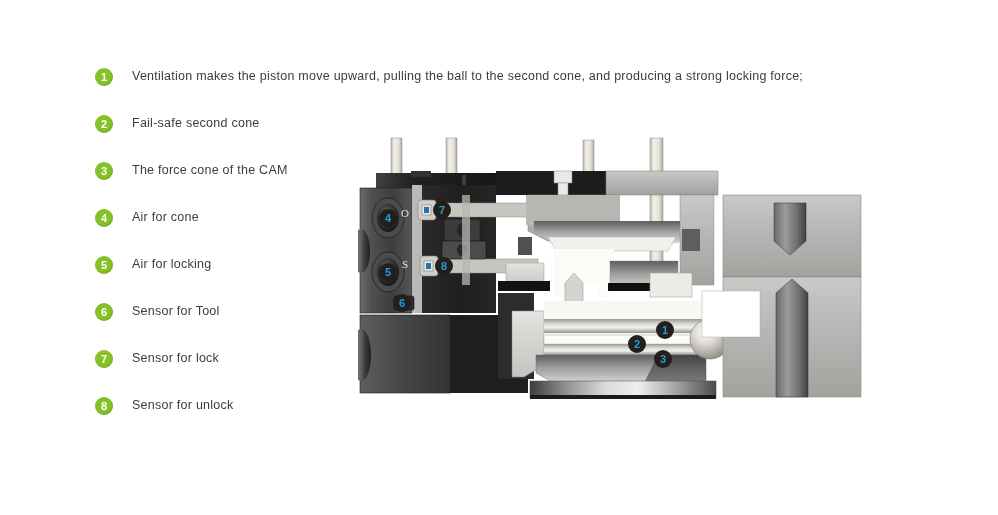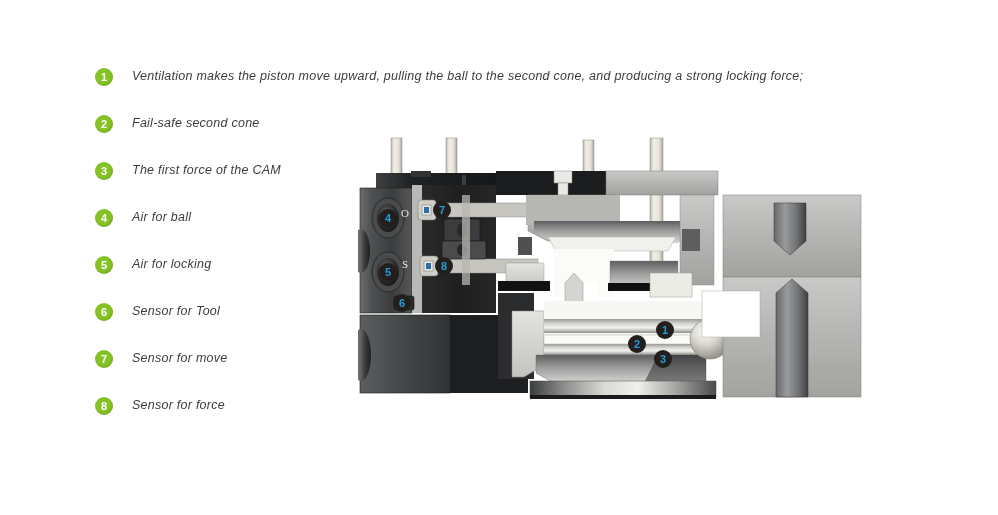--- a/index.html
+++ b/index.html
@@ -44,21 +44,20 @@
     box-shadow: inset -1px -1px 2px rgba(0,0,0,0.12);
   }
   .legend-text {
     position: absolute;
     left: 37px;
     top: 1px;
     font-size: 12.5px;
     color: #3c3c3c;
     white-space: nowrap;
     letter-spacing: 0.25px;
-    font-style: italic;
   }
 
   
   #diagram-wrap {
     position: absolute;
     left: 358px;
     top: 133px;
     width: 505px;
     height: 267px;
   }
@@ -91,46 +90,46 @@
     <div class="legend-text">Ventilation makes the piston move upward, pulling the ball to the second cone, and producing a strong locking force;</div>
   </div>
 
   <div class="legend-row">
     <div class="legend-badge">2</div>
     <div class="legend-text">Fail-safe second cone</div>
   </div>
 
   <div class="legend-row">
     <div class="legend-badge">3</div>
-    <div class="legend-text">The first force of the CAM</div>
+    <div class="legend-text">The force cone of the CAM</div>
   </div>
 
   <div class="legend-row">
     <div class="legend-badge">4</div>
-    <div class="legend-text">Air for ball</div>
+    <div class="legend-text">Air for cone</div>
   </div>
 
   <div class="legend-row">
     <div class="legend-badge">5</div>
     <div class="legend-text">Air for locking</div>
   </div>
 
   <div class="legend-row">
     <div class="legend-badge">6</div>
     <div class="legend-text">Sensor for Tool</div>
   </div>
 
   <div class="legend-row">
     <div class="legend-badge">7</div>
-    <div class="legend-text">Sensor for move</div>
+    <div class="legend-text">Sensor for lock</div>
   </div>
 
   <div class="legend-row">
     <div class="legend-badge">8</div>
-    <div class="legend-text">Sensor for force</div>
+    <div class="legend-text">Sensor for unlock</div>
   </div>
 
 </div>
 
 <div id="diagram-wrap">
 <svg id="diagram-svg" width="505" height="267" viewBox="0 0 505 267" xmlns="http://www.w3.org/2000/svg">
   <defs>
     <linearGradient id="gDarkBlock" x1="0" y1="0" x2="1" y2="0">
       <stop offset="0%" stop-color="#6a6c6d"></stop>
       <stop offset="22%" stop-color="#4e5051"></stop>

